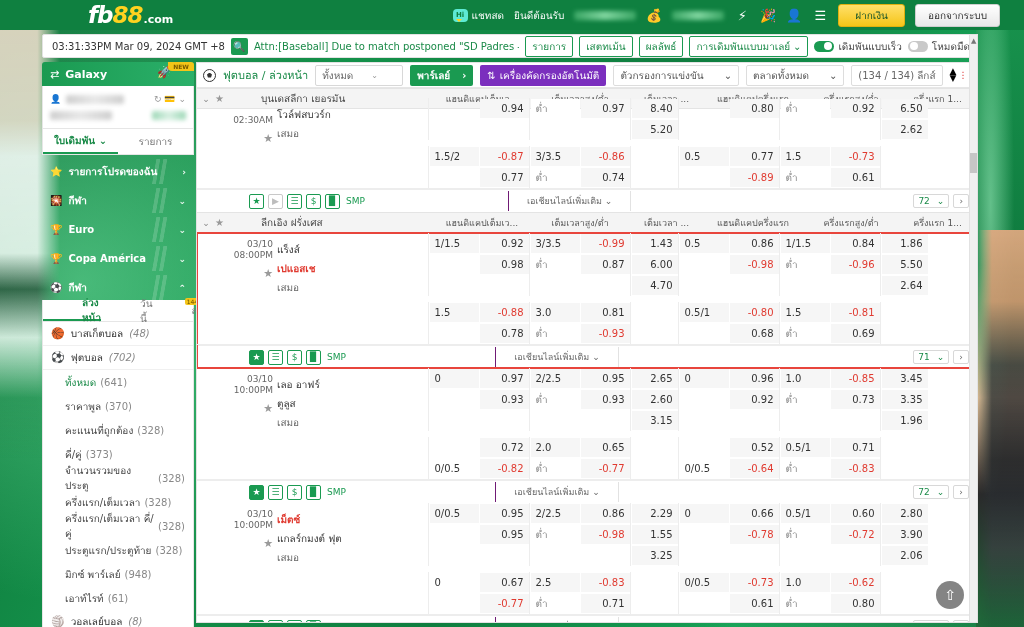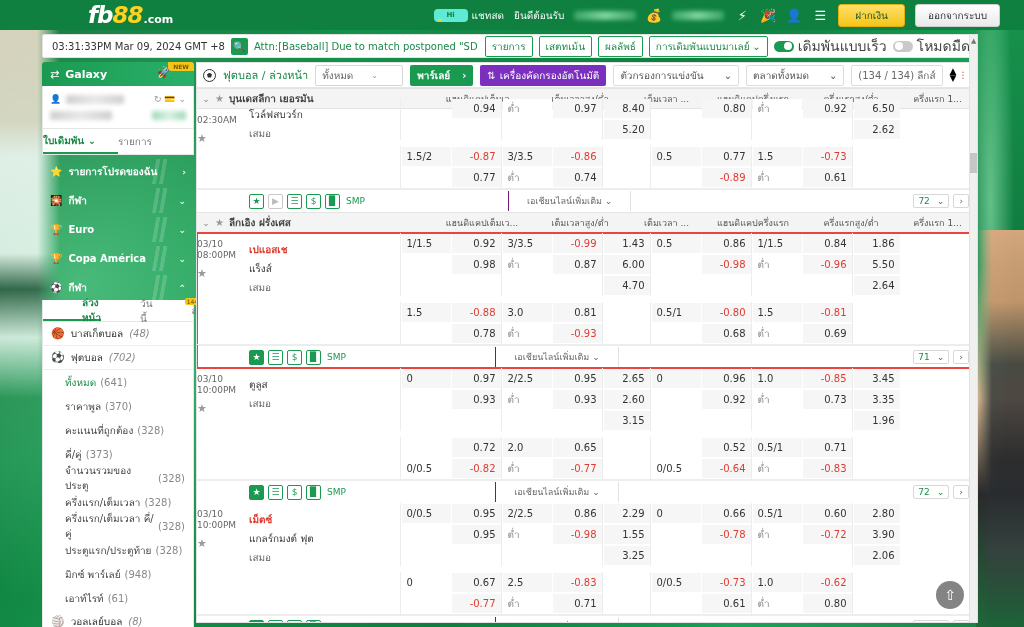--- a/index.html
+++ b/index.html
@@ -51,21 +51,21 @@
     position:absolute; left:0; top:0; width:1024px; height:30px;
     background:#0f8040; display:flex; align-items:center; z-index:20;
   }
   .logo{ margin-left:88px; display:flex; align-items:baseline; }
   .logo .fb{ font-size:23px; font-weight:bold; color:#fff; letter-spacing:-1px; font-style:italic;}
   .logo .n88{ font-size:23px; font-weight:bold; color:#ffd21f; letter-spacing:-1px; font-style:italic;}
   .logo .dot{ font-size:11px; font-weight:bold; color:#fff; margin-left:1px;}
   .topright{ margin-left:auto; display:flex; align-items:center; gap:10px; padding-right:24px;}
   .chatgrp{ display:flex; align-items:center; gap:4px; }
   .chatbub{
-    width:34px;height:13px;background:#5eead4;border-radius:4px;color:#0f8040;
+    width:15px;height:13px;background:#5eead4;border-radius:4px;color:#0f8040;
     font-size:7px;font-weight:bold;display:flex;align-items:center;justify-content:center;position:relative;
   }
   .chatbub:after{content:"";position:absolute;left:3px;bottom:-3px;border:3px solid transparent;border-top-color:#ffd21f;}
   .t-txt{ color:#fff; font-size:10px; }
   .blur-val{
     display:inline-block;height:9px;border-radius:2px;
     background:linear-gradient(90deg,#3aa564,#7fd49e,#3aa564);
     filter:blur(2px);
   }
   .tic{ width:16px;height:16px;display:flex;align-items:center;justify-content:center;color:#fff;font-size:13px;}
@@ -92,21 +92,21 @@
   .gbtn{
     border:1px solid #1a9a51; color:#1a8a48; background:#fff;
     font-size:10px; padding:2px 6px; border-radius:2px; white-space:nowrap;
   }
   .toggle{ display:flex; align-items:center; gap:4px; }
   .sw{ width:20px;height:11px;border-radius:6px;position:relative; }
   .sw.on{ background:#1a9a51; }
   .sw.off{ background:#c9c9c9; }
   .sw i{ position:absolute;top:1.5px;width:8px;height:8px;border-radius:50%;background:#fff; }
   .sw.on i{ right:2px; } .sw.off i{ left:2px; }
-  .tlabel{ font-size:14px; color:#444; white-space:nowrap; }
+  .tlabel{ font-size:10px; color:#444; white-space:nowrap; }
 
   
   .content{
     position:absolute; left:196px; top:62px; width:780px; height:561px;
     background:#fff; border:1px solid #e2e2e2; z-index:11; overflow:hidden;
   }
   .tb2{
     height:25px; border-bottom:1px solid #e6e6e6; display:flex; align-items:center;
     gap:7px; padding:0 6px; background:#fff;
   }
@@ -136,27 +136,27 @@
   .sortic span{ font-size:9px; line-height:7px; }
 
   
   .tblwrap{ height:536px; overflow:hidden; }
   .lgrow{
     height:21px;background:#f4f4f4;border-bottom:1px solid #e4e4e4;border-top:1px solid #e4e4e4;
     display:flex;align-items:center;font-size:10px;color:#444;
   }
   .lgrow .chev{ width:18px;text-align:center;color:#888;font-size:9px;}
   .lgrow .star{ color:#999;font-size:10px;margin-right:5px;}
-  .lgname{ color:#444; font-weight:bold; flex:0 0 auto;}
+  .lgname{ color:#444; font-weight:normal; flex:0 0 auto;margin-left:32px;}
   .colhead{ margin-left:auto; display:flex; }
   .ch{ font-size:9px;color:#555;text-align:center;white-space:nowrap;overflow:hidden;}
   .ch.w{width:98px;} .ch.m{width:75px;}
 
   .match{ display:flex; border-bottom:1px solid #ededed; position:relative;}
-  .mleft{ width:48px; text-align:left; padding-top:6px; }
+  .mleft{ width:48px; text-align:right; padding-top:6px;margin-left:28px; }
   .mtime{ font-size:9px;color:#666;line-height:11px;}
   .mstar{ color:#9a9a9a;font-size:11px;display:block;margin-top:6px;}
   .mteams{ width:155px; padding:7px 0 0 4px; }
   .tm{ font-size:10px; color:#333; line-height:19px; white-space:nowrap;}
   .tm.red{ color:#e03a30; font-weight:bold;}
   .tm.draw{ color:#666; }
   .modds{ flex:1; display:flex; flex-direction:column; }
   .oddrow{ display:flex; }
   .grp{ display:flex; border-left:1px solid #ededed; }
   .cell{
@@ -200,21 +200,21 @@
   .newbadge{
     position:absolute;right:0;top:0;background:#f5c518;color:#7a5b00;font-size:6px;font-weight:bold;
     padding:1px 5px;transform:rotate(0deg);border-radius:0 0 0 4px;
   }
   .galaxy .rocket{position:absolute;right:22px;top:3px;font-size:12px;opacity:.9;}
   .acct{ background:#fff;border:1px solid #e6e6e6;border-top:none;padding:5px 7px;}
   .acctrow{ display:flex;align-items:center;gap:5px;height:16px;}
   .acctrow .pi{ color:#8a8a8a;font-size:9px;}
   .acctrow .ic{ margin-left:auto;display:flex;gap:5px;color:#9a9a9a;font-size:9px;}
   .tabs{ background:#fff;border:1px solid #e6e6e6;border-top:none;display:flex;height:26px;}
-  .tab{ flex:1;display:flex;align-items:center;font-size:10px;color:#777;}
+  .tab{ flex:1;display:flex;align-items:center;justify-content:center;font-size:10px;color:#777;}
   .tab.act{ color:#1a8a48;font-weight:bold;border-bottom:2px solid #1a9a51;}
   .navitem{
     height:25px;margin-top:4px;border-radius:3px;display:flex;align-items:center;
     padding:0 8px;gap:6px;color:#fff;font-size:10px;font-weight:bold;
     background:linear-gradient(100deg,#1a9a51 0%,#1f a45a 40%,#23a862 60%,#1a9a51 100%);
     position:relative;overflow:hidden;
   }
   .navitem .slash{
     position:absolute;right:24px;top:-4px;width:26px;height:34px;
     background:linear-gradient(100deg,transparent 40%,rgba(255,255,255,.17) 42%,rgba(255,255,255,.17) 52%,transparent 54%,transparent 62%,rgba(255,255,255,.17) 64%,rgba(255,255,255,.17) 74%,transparent 76%);
@@ -609,22 +609,22 @@
     </div>
 
     <div style="position:relative;outline:2px solid #e8453c;outline-offset:-1px;">
     <div class="match">
       <div class="mleft">
         <div class="mtime">03/10</div>
         <div class="mtime">08:00PM</div>
         <span class="mstar">★</span>
       </div>
       <div class="mteams">
+        <div class="tm">แร็งส์</div>
         <div class="tm red">เปแอสเช</div>
-        <div class="tm">แร็งส์</div>
         <div class="tm draw">เสมอ</div>
       </div>
       <div class="modds">
         <div class="oddrow">
           <span class="grp">
                 <span class="cell hdp fill">1/1.5</span>
                 <span class="cell fill">0.92</span>
               </span>
           <span class="grp">
                 <span class="cell hdp fill">3/3.5</span>
@@ -761,20 +761,21 @@
     </div>
     </div>
 
     <div class="match">
       <div class="mleft">
         <div class="mtime">03/10</div>
         <div class="mtime">10:00PM</div>
         <span class="mstar">★</span>
       </div>
       <div class="mteams">
+        <div class="tm">เลอ อาฟร์</div>
         <div class="tm">ตูลูส</div>
         <div class="tm draw">เสมอ</div>
       </div>
       <div class="modds">
         <div class="oddrow">
           <span class="grp">
               <span class="cell hdp fill">0</span>
               <span class="cell fill">0.97</span>
             </span>
           <span class="grp">

